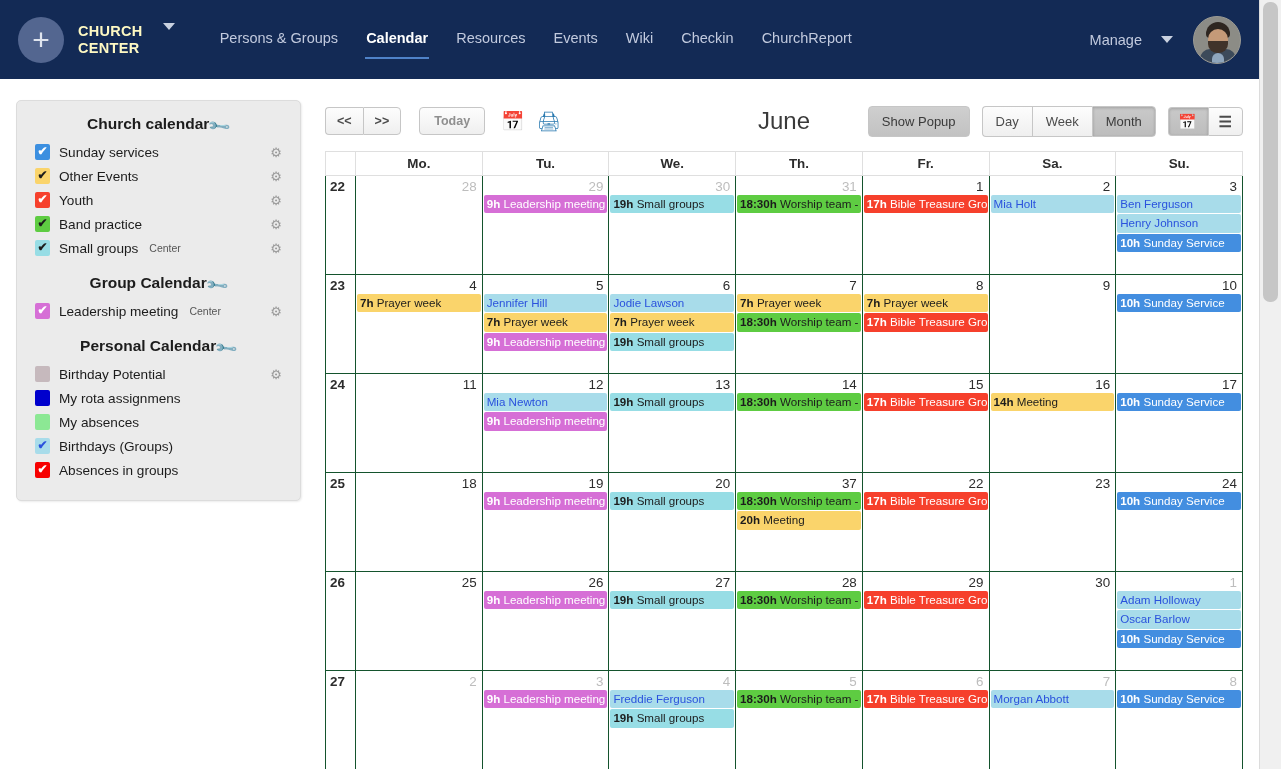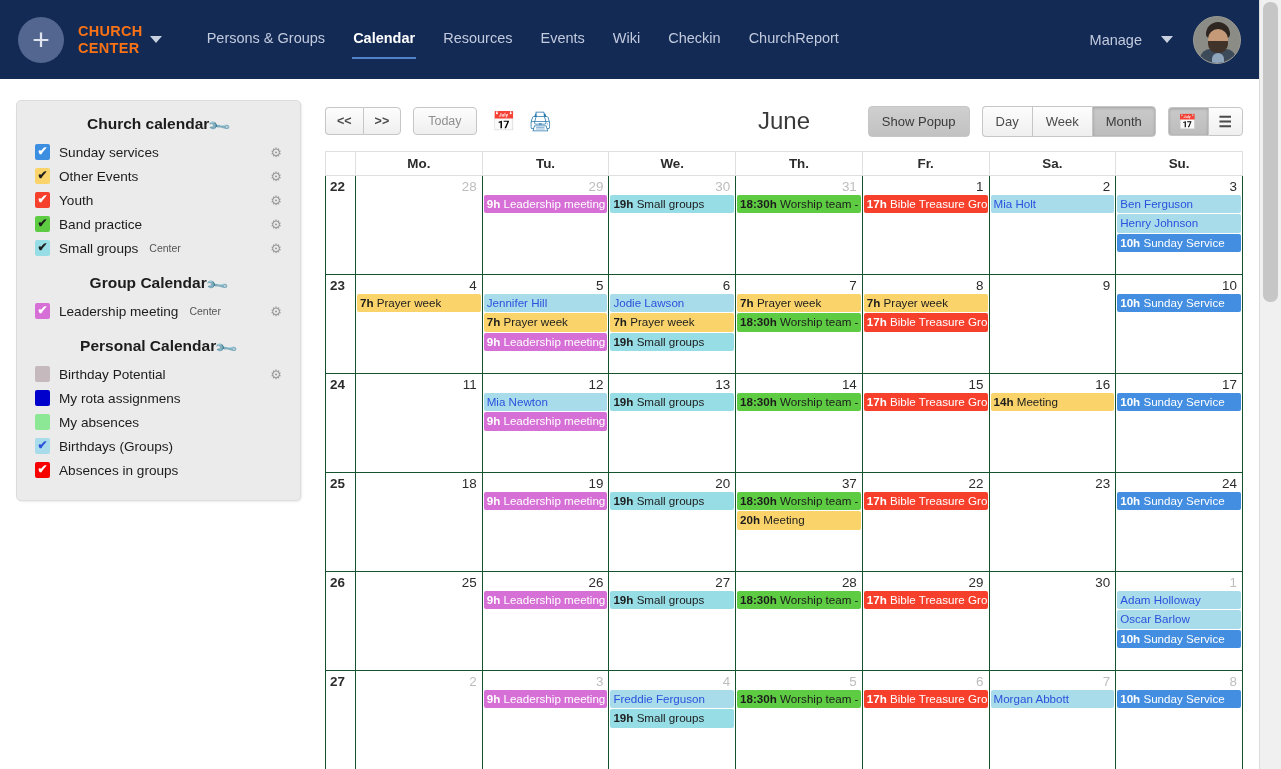--- a/index.html
+++ b/index.html
@@ -20,24 +20,24 @@
   }
   #logo-circle {
     width: 46px; height: 46px; border-radius: 50%;
     background: #536690;
     display: flex; align-items: center; justify-content: center;
     color: #dfe4ee; font-size: 30px; font-weight: 300; line-height: 1;
     flex: none;
   }
   #brand {
     margin-left: 14px;
-    color: #f97316;
+    color: #fef9c3;
     font-size: 14.5px; font-weight: 600; letter-spacing: .3px;
     line-height: 17px;
-    display: flex; align-items: center; gap: 7px;
+    display: flex; gap: 20px;
   }
   #brand .brand-text { white-space: pre-line; }
   .caret-down {
     width: 0; height: 0;
     border-left: 6px solid transparent;
     border-right: 6px solid transparent;
     border-top: 7px solid #c9d1e0;
   }
   #mainmenu { display: flex; align-items: flex-end; gap: 26px; margin-left: 44px; }
   .menu-item {
@@ -114,21 +114,21 @@
   .btn {
     border: 1px solid #c6c6c6; background: linear-gradient(#fdfdfd,#efefef);
     border-radius: 4px; font-size: 12.5px; color: #4b4b4b;
     padding: 7px 11px; line-height: 1; font-weight: 700;
     font-family: "Liberation Sans", sans-serif;
   }
   .btn-group { display: flex; }
   .btn-group .btn { border-radius: 0; border-right-width: 0; }
   .btn-group .btn:first-child { border-radius: 4px 0 0 4px; }
   .btn-group .btn:last-child { border-radius: 0 4px 4px 0; border-right-width: 1px; }
-  .btn.today { margin-left: 12px; color: #8f8f8f; font-weight: 400; padding: 7px 14px; }
+  .btn.today { margin-left: 18px; color: #8f8f8f; font-weight: 700; padding: 7px 14px; }
   .btn.pressed { background: linear-gradient(#c9c9c9,#bdbdbd); color: #3b3b3b;
                  box-shadow: inset 0 1px 3px rgba(0,0,0,.2); }
   #icon-tools { display: flex; align-items: center; gap: 12px; margin-left: 16px; }
   .tb-icon { font-size: 19px; color: #2a7ab0; line-height: 1; }
   #month-title {
     position: absolute; left: 0; right: 0; text-align: center;
     font-size: 24px; color: #3a3a3a; font-weight: 400; pointer-events: none;
   }
   #toolbar-right { margin-left: auto; display: flex; align-items: center; gap: 12px; z-index: 2; }
   .btn.showpopup { font-weight: 400; font-size: 13px; padding: 8px 13px;

